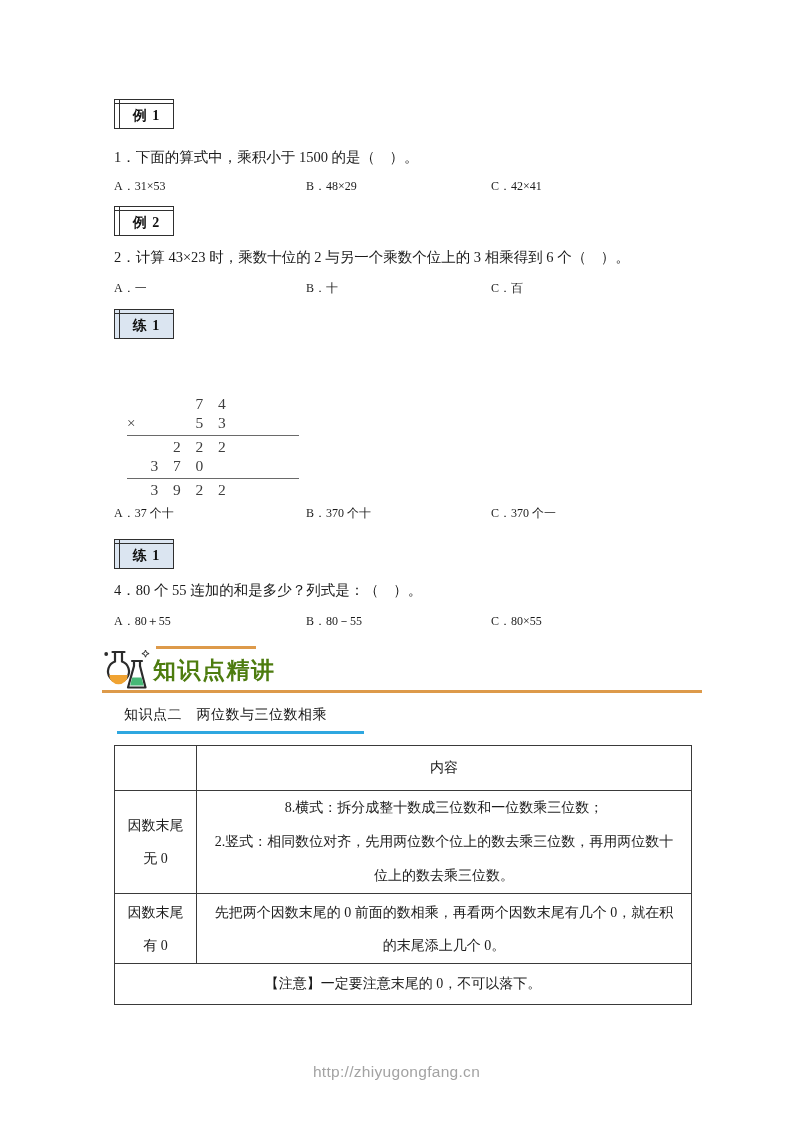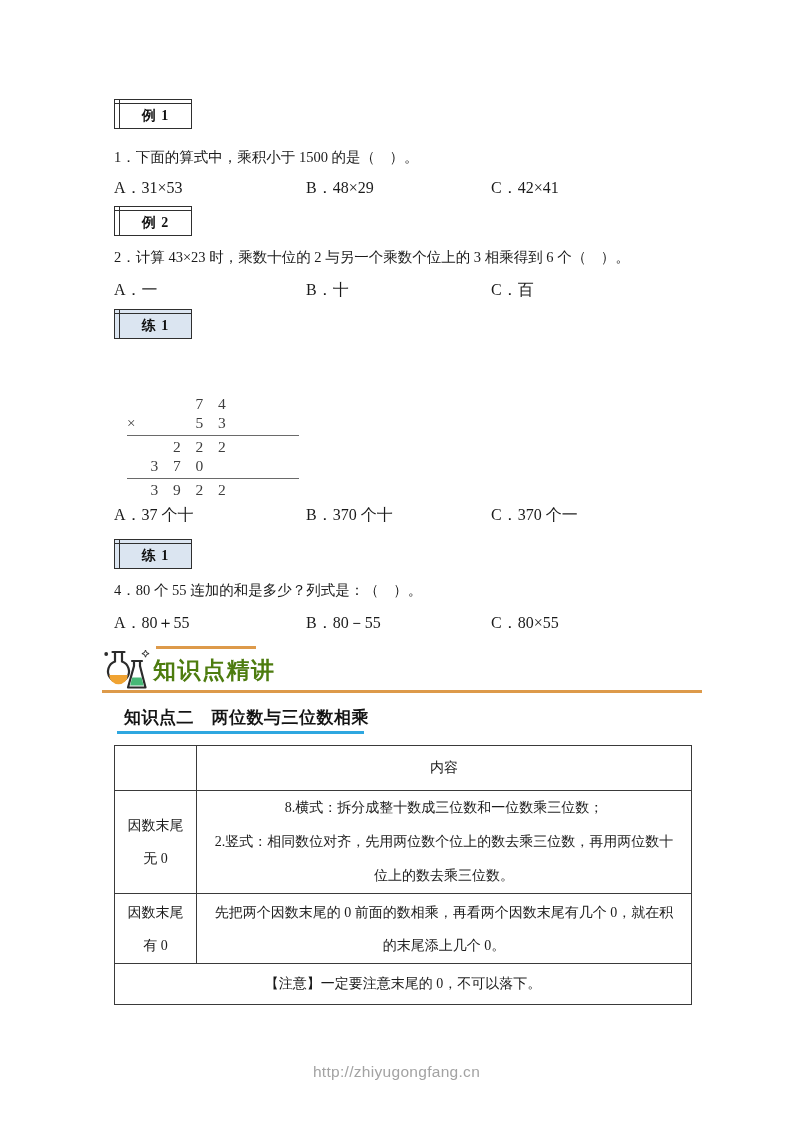--- a/index.html
+++ b/index.html
@@ -16,35 +16,35 @@
     width:793px;height:1122px;
     margin:0 auto;
     background:#ffffff;
     font-family:"Liberation Serif","DejaVu Serif",serif;
     color:#1c1c1c;
     overflow:hidden;
   }
 
   
   .tag-box{
-    position:absolute;left:114px;width:78px;height:30px;
+    position:absolute;left:114px;width:60px;height:30px;
     border:1.6px solid #2f2f2f;background:#fff;box-sizing:border-box;
   }
   .tag-box.practice{background:var(--practice-fill);}
   .tag-box .inner-top{position:absolute;top:3px;left:0;right:0;border-top:1px solid #2f2f2f;}
   .tag-box .inner-left{position:absolute;left:4px;top:0;bottom:0;border-left:1px solid #2f2f2f;}
   .tag-box .tag-label{
     position:absolute;left:5px;top:4px;right:0;bottom:0;
     display:flex;align-items:center;justify-content:center;
     font-size:14px;font-weight:600;color:#111;letter-spacing:1px;
   }
 
   
   .question{position:absolute;left:114px;width:580px;font-size:14.5px;line-height:20px;color:#1b1b1b;}
-  .options{position:absolute;left:114px;width:580px;display:flex;font-size:16px;color:#1b1b1b;}
+  .options{position:absolute;left:114px;width:580px;display:flex;font-size:12px;color:#1b1b1b;}
   .opt-a{width:192px;}
   .opt-b{width:185px;}
   .opt-c{flex:0 0 auto;}
 
   
   .mult{position:absolute;left:127px;top:394px;font-size:15.5px;color:#3d3d3d;}
   .mrow{display:flex;height:19.5px;align-items:center;}
   .msign{width:16px;text-align:left;font-size:15px;}
   .mcell{width:22.5px;text-align:center;}
   .msep{width:172px;border-top:1.5px solid #6a6a6a;margin:1.5px 0;}
@@ -56,21 +56,21 @@
   .section-title{
     position:absolute;left:153px;top:655px;
     font-family:"Liberation Sans","DejaVu Sans",sans-serif;
     font-size:23px;font-weight:bold;color:#4d7c0f;letter-spacing:1.5px;
   }
 
   
   .topic-heading{
     position:absolute;left:124px;top:706px;
     font-family:"Liberation Sans","DejaVu Sans",sans-serif;
-    font-size:17px;font-weight:bold;color:#141414;letter-spacing:0.5px;
+    font-size:14px;font-weight:normal;color:#141414;letter-spacing:0.5px;
   }
   .topic-underline{position:absolute;left:117px;top:731px;width:247px;height:3.2px;background:var(--accent-blue);}
 
   
   .ktable{
     position:absolute;left:114px;top:745px;width:578px;
     border-collapse:collapse;table-layout:fixed;
     font-size:14px;color:#1b1b1b;
   }
   .ktable td{border:1.3px solid #3a3a3a;vertical-align:middle;padding:0;}

